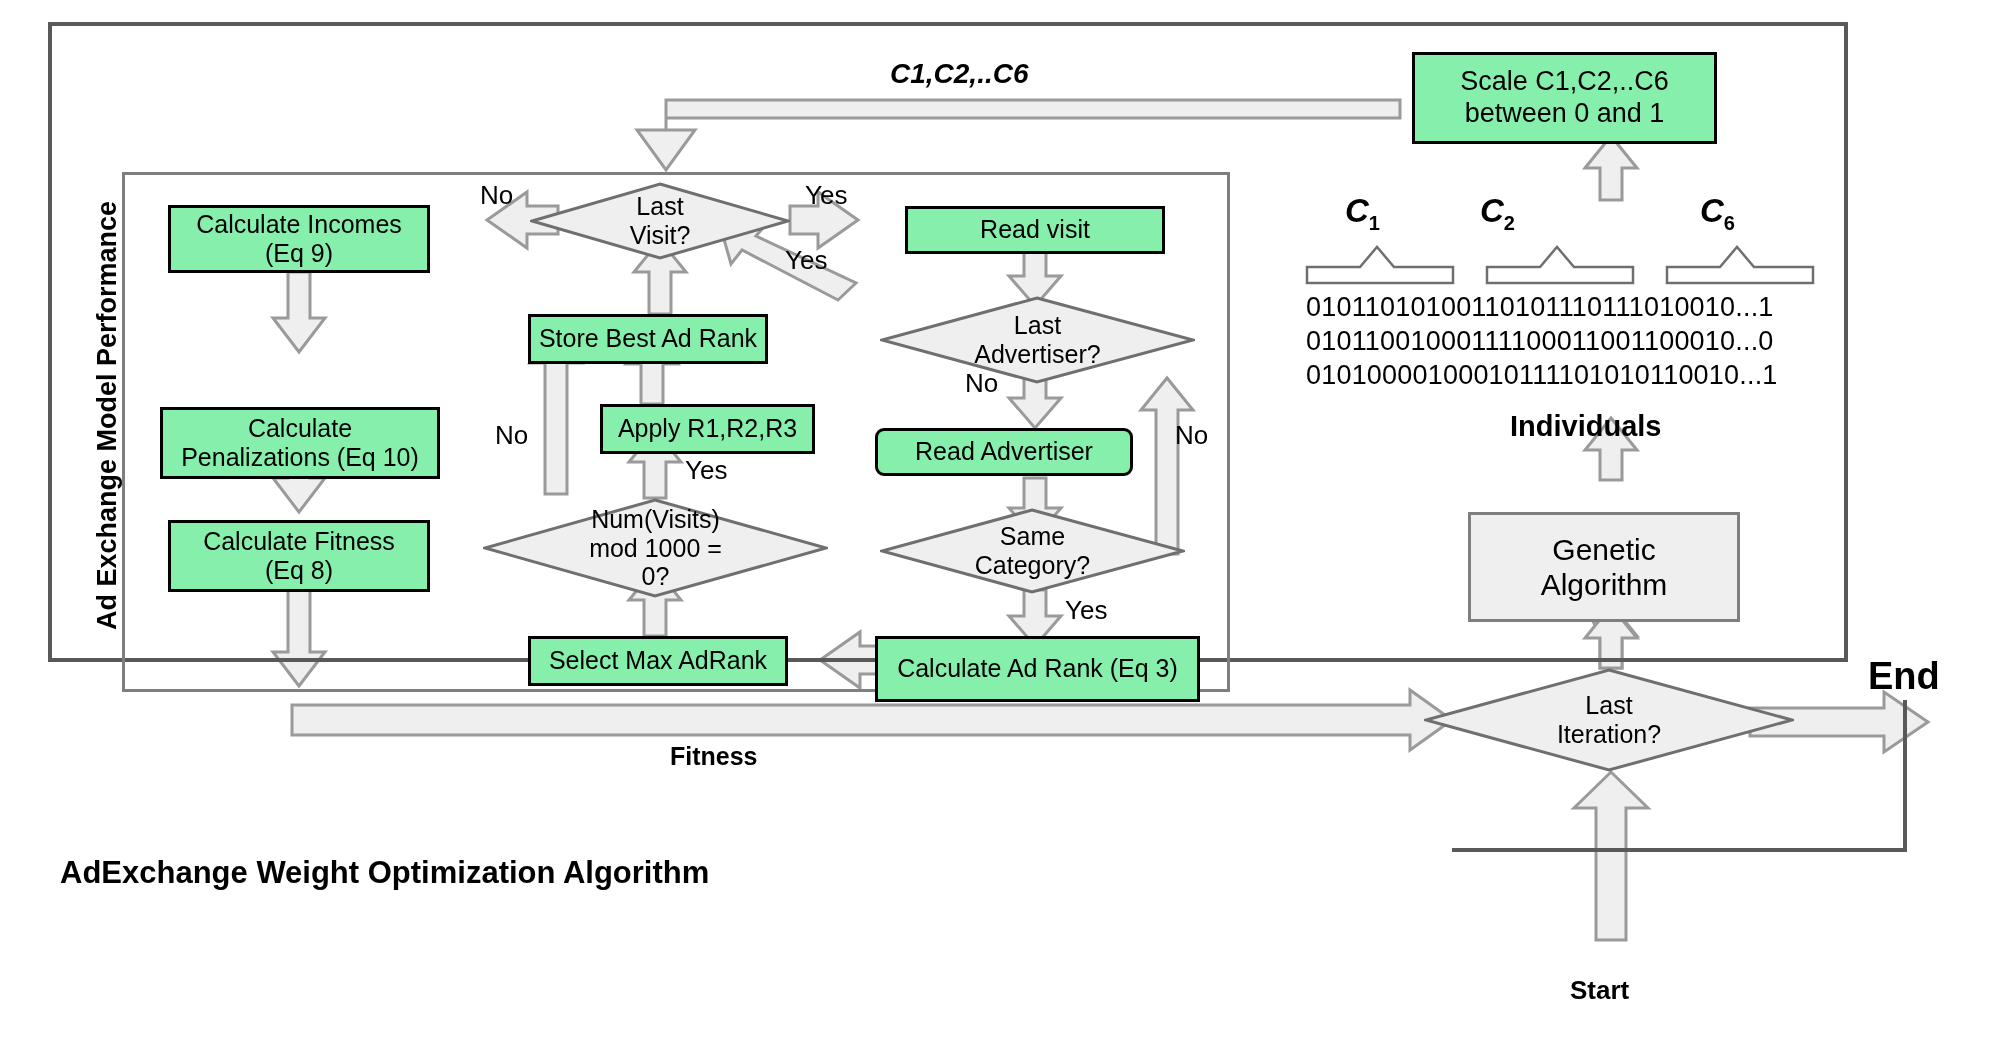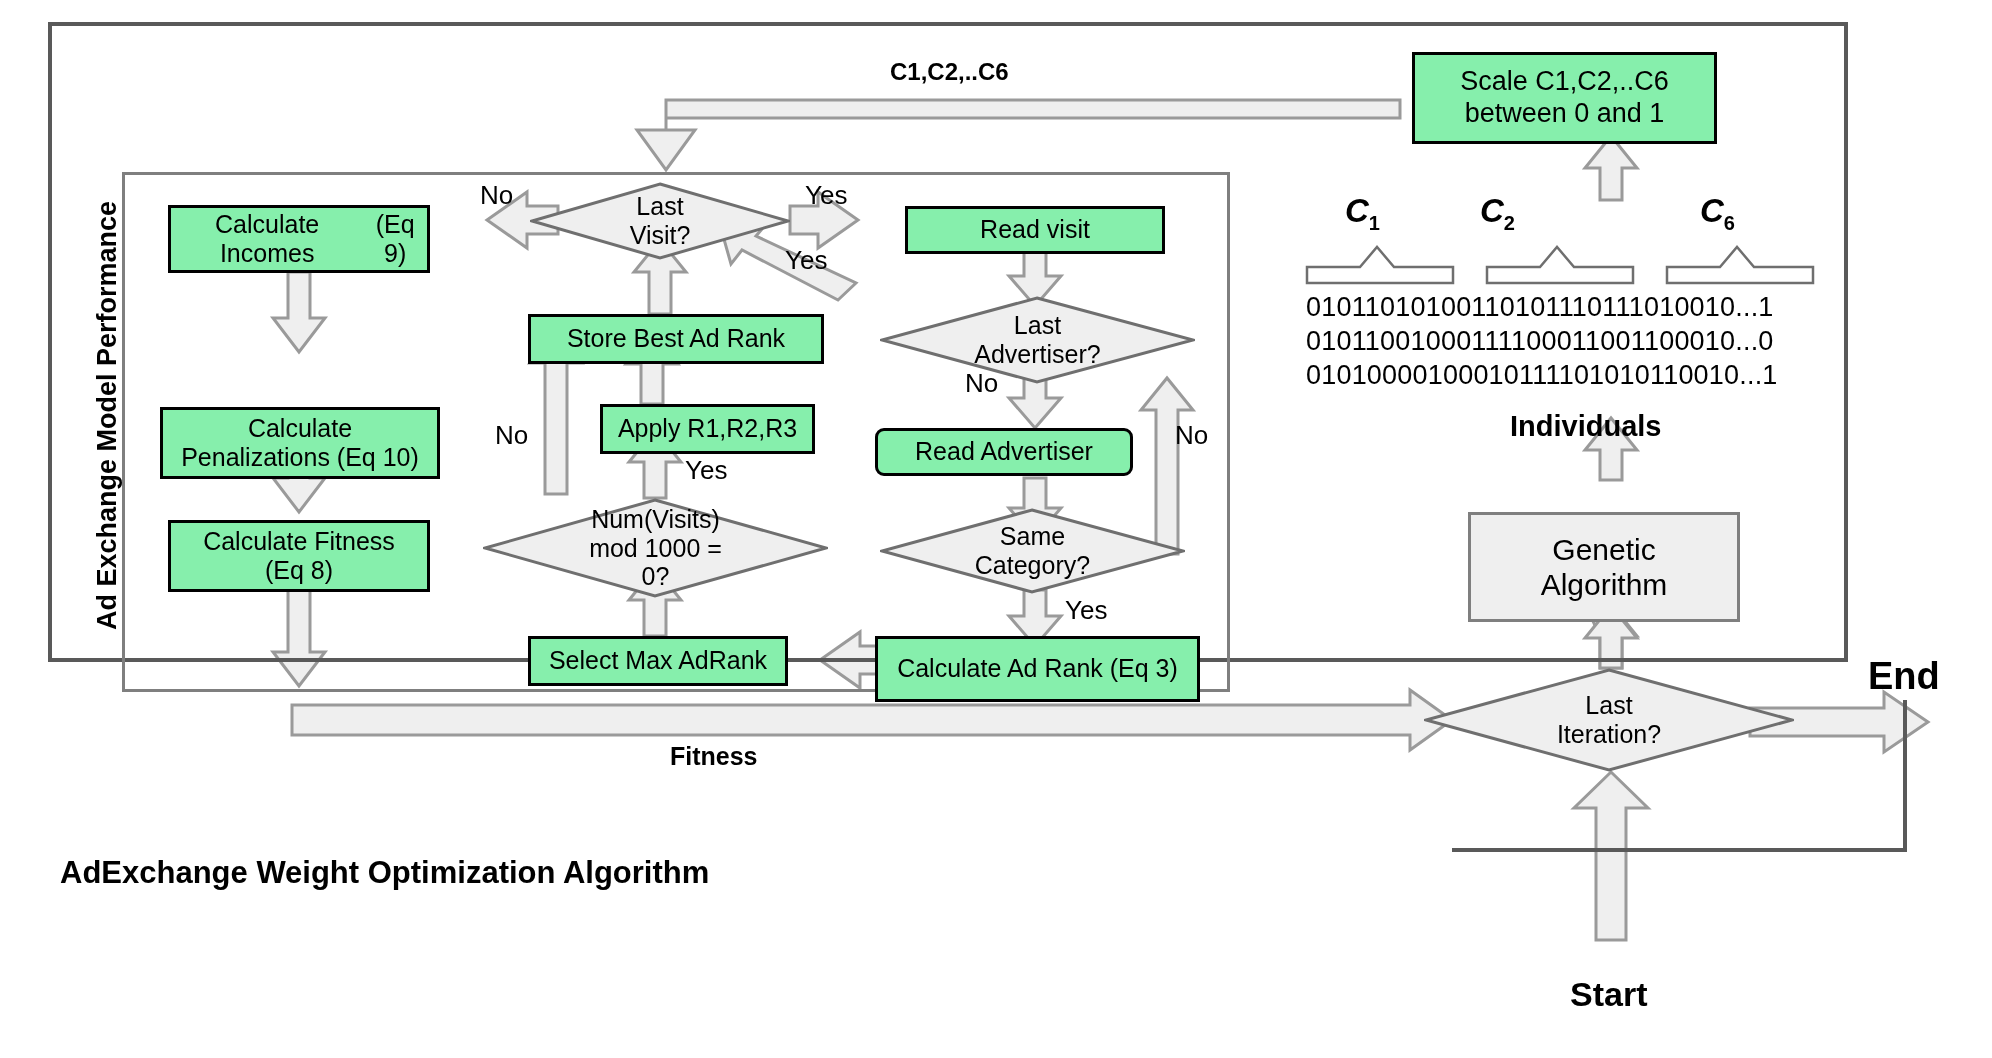--- a/index.html
+++ b/index.html
@@ -69,41 +69,42 @@
   .elabel {
     font-size: 26px;
     color: #000;
     white-space: nowrap;
   }
   .elabel.bold { font-weight: bold; font-size: 25px; }
 
   
   .bigbold {
     font-weight: bold;
-    font-size: 34px;
+    font-size: 26px;
     color: #000;
     white-space: nowrap;
   }
   .title-bottom {
     font-weight: bold;
     font-size: 31px;
     white-space: nowrap;
   }
   .vlabel {
     font-weight: bold;
     font-size: 27px;
     white-space: nowrap;
     transform-origin: 0 0;
     transform: rotate(-90deg);
   }
 
   
   .theta-top {
-    font-size: 24px;
-    font-weight: bold;
+    font-size: 28px;
+    font-weight: bold;
+    font-style: italic;
     white-space: nowrap;
     text-align: center;
   }
   .theta-sym {
     font-size: 33px;
     font-weight: bold;
     font-style: italic;
     white-space: nowrap;
   }
   .theta-sym sub { font-size: 20px; font-style: normal; font-weight: bold; }
@@ -261,21 +262,21 @@
       <path class="line-dark" d="M 1905,700 L 1905,850 L 1452,850"></path>
     </g>
   </svg>
 
   <div class="abs outer-frame" style="left:48px; top:22px; width:1800px; height:640px;"></div>
 
   <div class="abs vlabel" style="left:92px; top:630px;">Ad Exchange Model Performance</div>
 
   <div class="abs inner-frame" style="left:122px; top:172px; width:1108px; height:520px;"></div>
 
-  <div class="abs proc" style="left:168px; top:205px; width:262px; height:68px; flex-direction:row;">
+  <div class="abs proc" style="left:168px; top:205px; width:262px; height:68px; flex-direction:column;">
     <span>Calculate Incomes</span>
     <span>(Eq 9)</span>
   </div>
 
   <div class="abs proc" style="left:160px; top:363px; width:280px; height:72px; flex-direction:column;margin-top:44px;">
     <span>Calculate</span>
     <span>Penalizations (Eq 10)</span>
   </div>
 
   <div class="abs proc" style="left:168px; top:520px; width:262px; height:72px; flex-direction:column;">
@@ -286,21 +287,21 @@
   <div class="abs diamond-wrap" style="left:530px; top:182px; width:260px; height:78px;">
     <svg class="diamond-svg" viewBox="0 0 260 78" preserveAspectRatio="none">
       <polygon points="130,2 258,39 130,76 2,39" fill="#efefef" stroke="#6f6f6f" stroke-width="3"></polygon>
     </svg>
     <div class="diamond-label">
       <div>Last</div>
       <div>Visit?</div>
     </div>
   </div>
 
-  <div class="abs proc" style="left:528px; top:314px; width:296px; height:50px;">
+  <div class="abs proc" style="left:528px; top:314px; width:240px; height:50px;">
     <span>Store Best Ad Rank</span>
   </div>
 
   <div class="abs proc" style="left:600px; top:404px; width:215px; height:50px;">
     <span>Apply R1,R2,R3</span>
   </div>
 
   <div class="abs diamond-wrap" style="left:483px; top:498px; width:345px; height:100px;">
     <svg class="diamond-svg" viewBox="0 0 345 100" preserveAspectRatio="none">
       <polygon points="172,2 343,50 172,98 2,50" fill="#efefef" stroke="#6f6f6f" stroke-width="3"></polygon>

